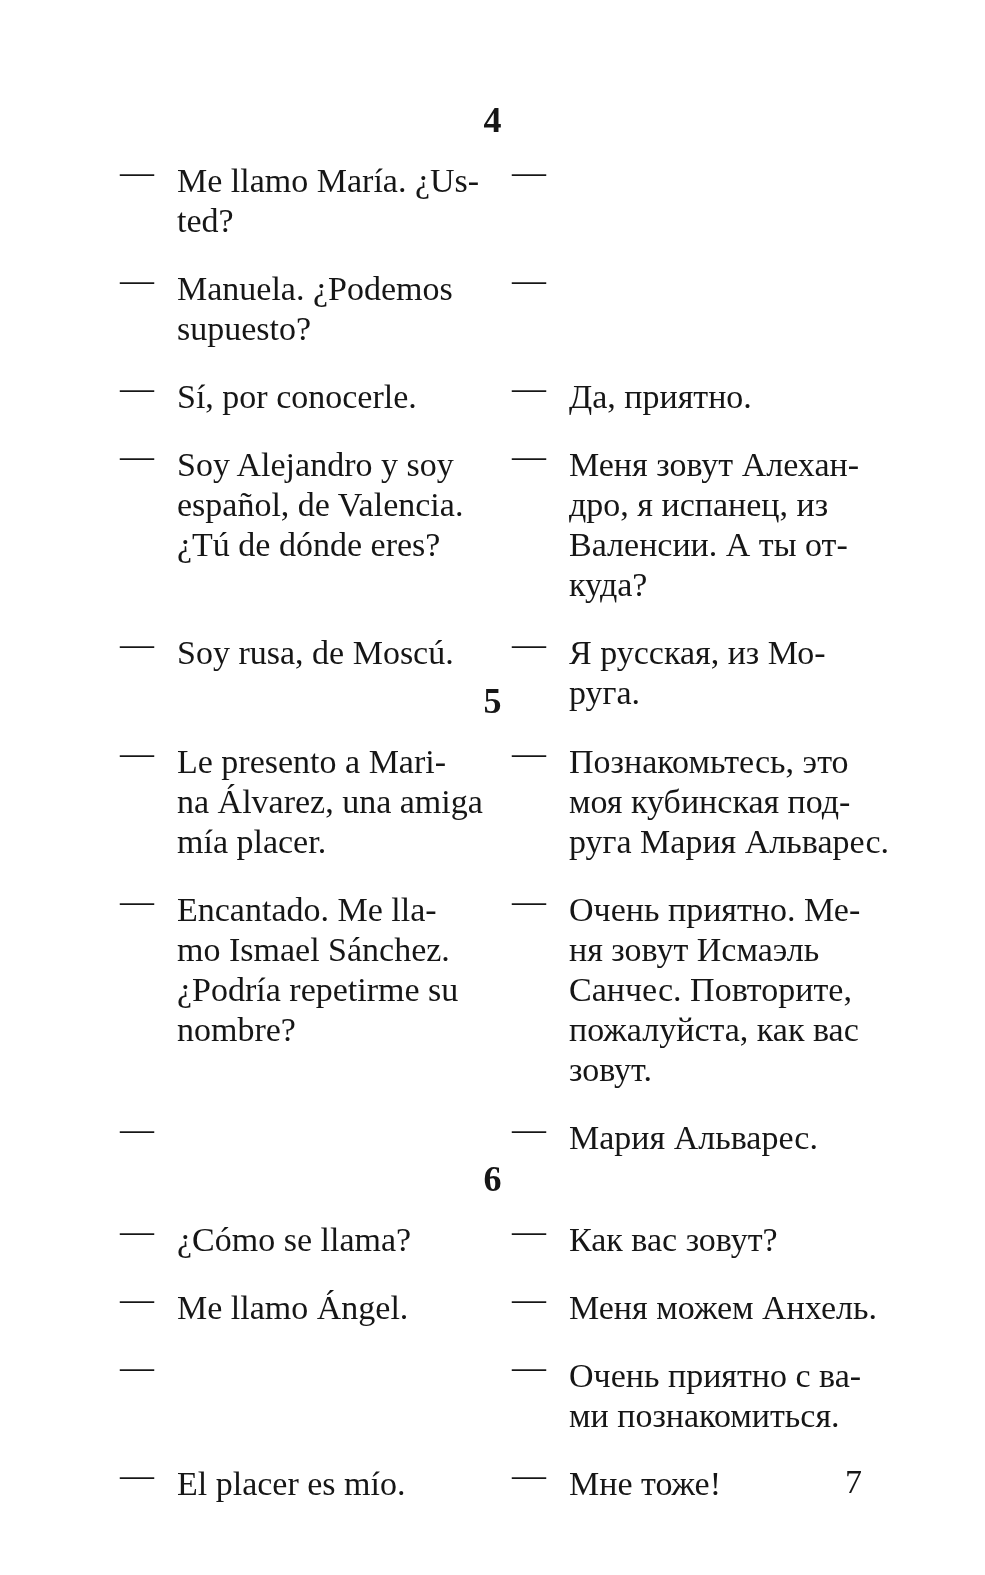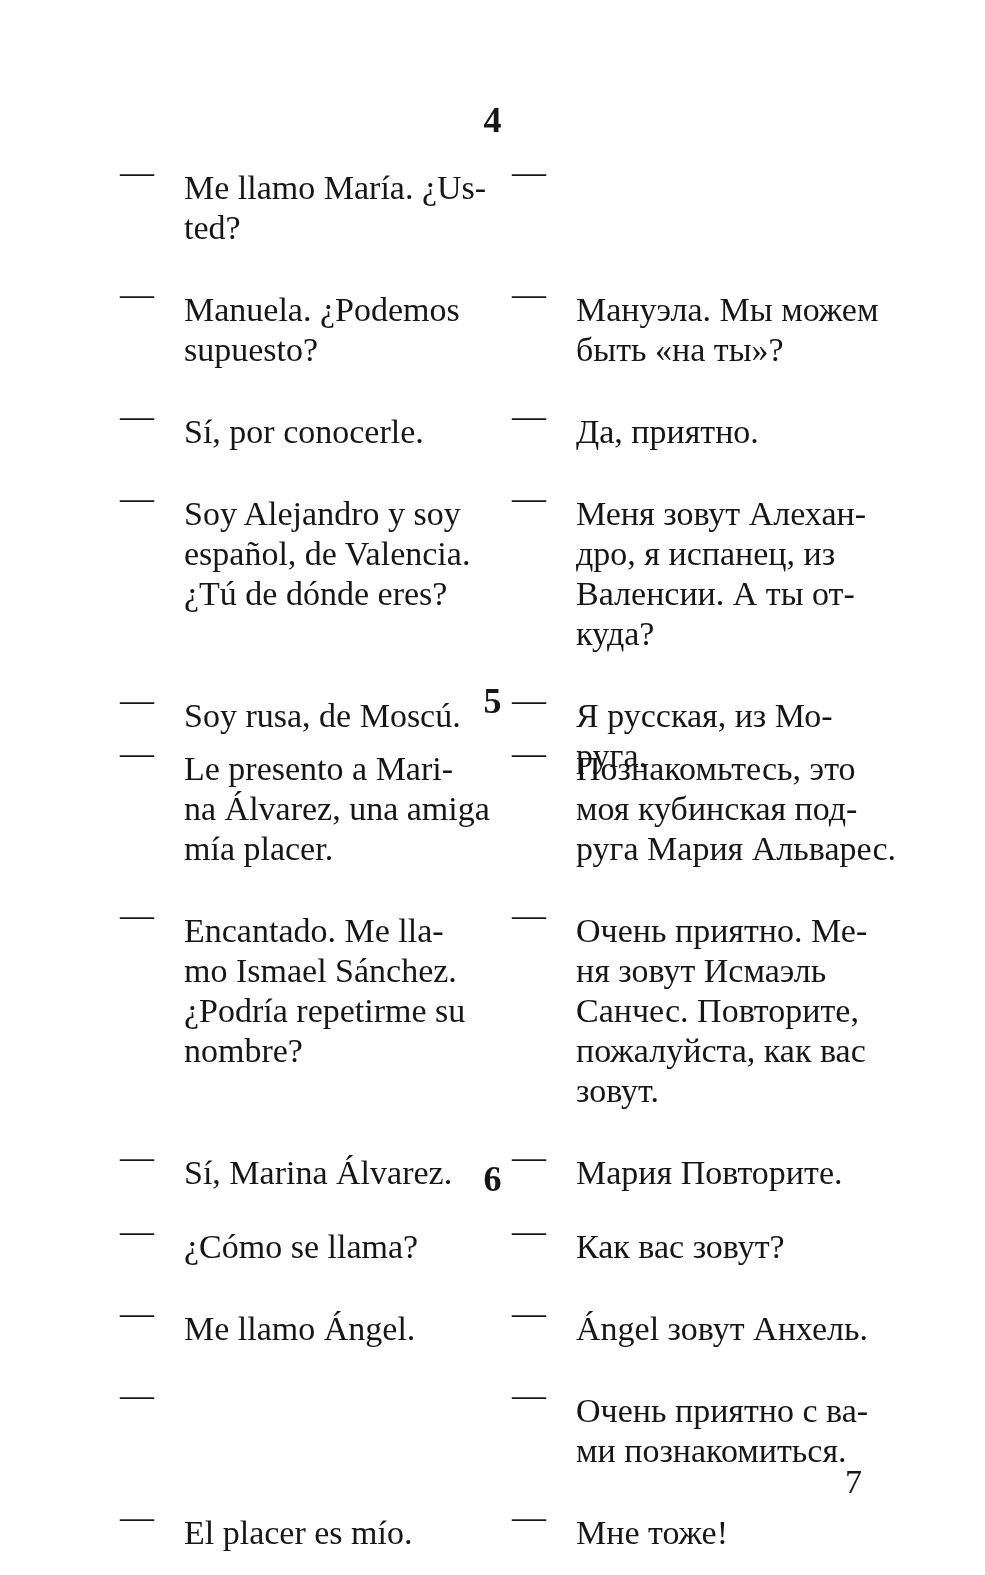--- a/index.html
+++ b/index.html
@@ -43,21 +43,21 @@
     align-items: flex-start;
   }
   .cell.es { width: 372px; }
   .cell.ru { width: 373px; margin-left: 20px; }
   .dash {
     display: inline-block;
     width: 48px;
     flex: 0 0 48px;
   }
   .text {
-    margin: 16px;
+    margin: 9px;
     white-space: pre;
   }
   .page-number {
     position: absolute;
     top: 1462px;
     left: 845px;
     font-size: 34px;
     line-height: 40px;
   }
   
@@ -84,22 +84,20 @@
         </div>
       </div>
       <div class="pair">
         <div class="cell es" lang="es">
           <span class="dash">—</span>
           <p class="text">Manuela. ¿Podemos
 supuesto?</p>
         </div>
         <div class="cell ru" lang="ru">
           <span class="dash">—</span>
-          <p class="text">Мануэла. Мы можем
-быть «на ты»?</p>
         </div>
       </div>
       <div class="pair">
         <div class="cell es" lang="es">
           <span class="dash">—</span>
           <p class="text">Sí, por conocerle.</p>
         </div>
         <div class="cell ru" lang="ru">
           <span class="dash">—</span>
           <p class="text">Да, приятно.</p>
@@ -164,25 +162,24 @@
           <p class="text">Очень приятно. Ме-
 ня зовут Исмаэль
 Санчес. Повторите,
 пожалуйста, как вас
 зовут.</p>
         </div>
       </div>
       <div class="pair">
         <div class="cell es" lang="es">
           <span class="dash">—</span>
-          <p class="text">Sí, Marina Álvarez.</p>
-        </div>
-        <div class="cell ru" lang="ru">
-          <span class="dash">—</span>
-          <p class="text">Мария Повторите.</p>
+        </div>
+        <div class="cell ru" lang="ru">
+          <span class="dash">—</span>
+          <p class="text">Мария Альварес.</p>
         </div>
       </div>
     </div>
   </section>
 
   <section class="dialogue-section" id="section-6">
     <h2 class="section-number">6</h2>
     <div class="pairs">
       <div class="pair">
         <div class="cell es" lang="es">
@@ -194,21 +191,21 @@
           <p class="text">Как вас зовут?</p>
         </div>
       </div>
       <div class="pair">
         <div class="cell es" lang="es">
           <span class="dash">—</span>
           <p class="text">Me llamo Ángel.</p>
         </div>
         <div class="cell ru" lang="ru">
           <span class="dash">—</span>
-          <p class="text">Ángel зовут Анхель.</p>
+          <p class="text">Меня можем Анхель.</p>
         </div>
       </div>
       <div class="pair">
         <div class="cell es" lang="es">
           <span class="dash">—</span>
         </div>
         <div class="cell ru" lang="ru">
           <span class="dash">—</span>
           <p class="text">Очень приятно с ва-
 ми познакомиться.</p>

